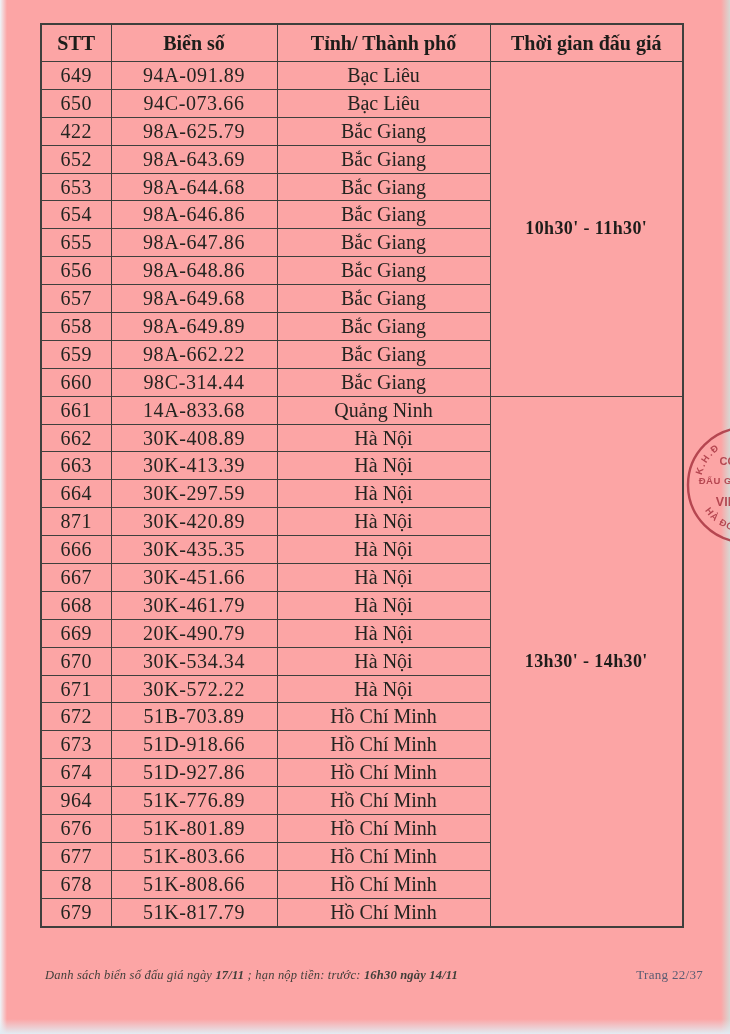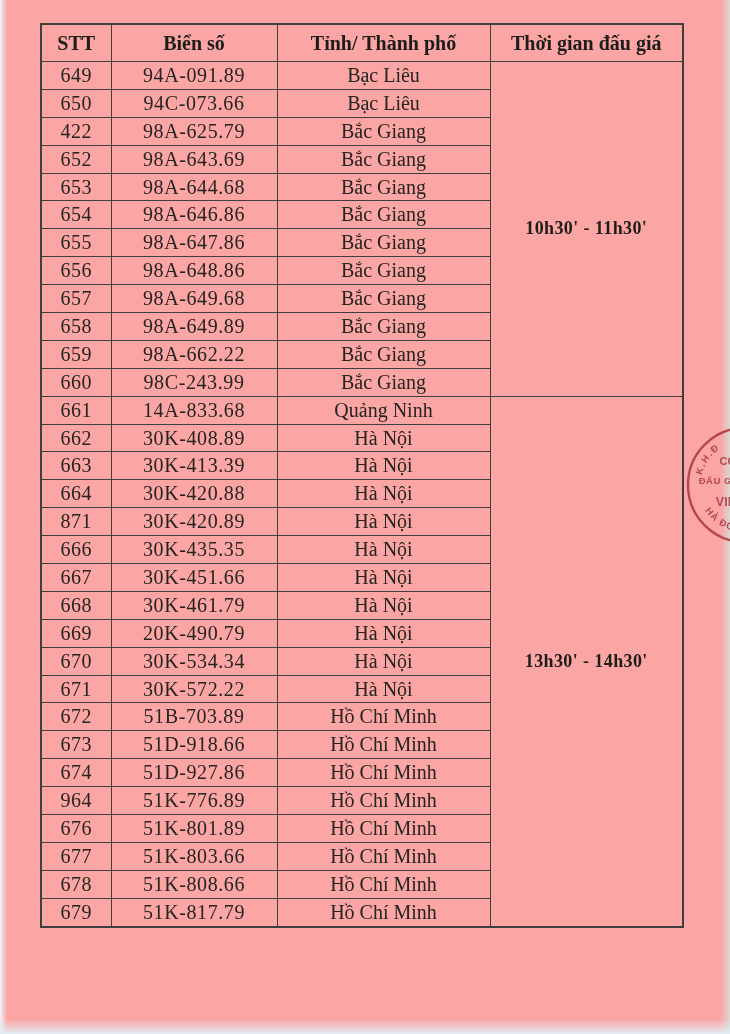--- a/index.html
+++ b/index.html
@@ -136,42 +136,42 @@
             <td class="c-plate">98A-649.89</td>
             <td class="c-province">Bắc Giang</td>
           </tr>
           <tr>
             <td class="c-stt">659</td>
             <td class="c-plate">98A-662.22</td>
             <td class="c-province">Bắc Giang</td>
           </tr>
           <tr>
             <td class="c-stt">660</td>
-            <td class="c-plate">98C-243.99</td>
+            <td class="c-plate">98C-314.44</td>
             <td class="c-province">Bắc Giang</td>
           </tr>
           <tr>
             <td class="c-stt">661</td>
             <td class="c-plate">14A-833.68</td>
             <td class="c-province">Quảng Ninh</td>
             <td class="c-time" rowspan="19">13h30' - 14h30'</td>
           </tr>
           <tr>
             <td class="c-stt">662</td>
             <td class="c-plate">30K-408.89</td>
             <td class="c-province">Hà Nội</td>
           </tr>
           <tr>
             <td class="c-stt">663</td>
             <td class="c-plate">30K-413.39</td>
             <td class="c-province">Hà Nội</td>
           </tr>
           <tr>
             <td class="c-stt">664</td>
-            <td class="c-plate">30K-420.88</td>
+            <td class="c-plate">30K-297.59</td>
             <td class="c-province">Hà Nội</td>
           </tr>
           <tr>
             <td class="c-stt">871</td>
             <td class="c-plate">30K-420.89</td>
             <td class="c-province">Hà Nội</td>
           </tr>
           <tr>
             <td class="c-stt">666</td>
             <td class="c-plate">30K-435.35</td>
@@ -260,14 +260,18 @@
       </text>
       <text x="52" y="47" text-anchor="end" font-size="11" fill="#ac3a45">CÔ</text>
       <text x="51" y="66" text-anchor="end" font-size="9.5" letter-spacing="0.5" fill="#ac3a45">ĐẤU GI</text>
       <text x="52" y="88" text-anchor="end" font-size="12.5" fill="#ac3a45">VIỆ</text>
       <text font-size="9.5" letter-spacing="1" fill="#ac3a45">
         <textPath href="#stamp-bottom-arc" startOffset="18%">HÀ ĐÔ</textPath>
       </text>
     </svg>
   </div>
 
+  <div class="footer">
+    <span class="footer-note"><span class="seg">Danh sách biển số đấu giá ngày </span><span class="seg-bold">17/11</span><span class="seg"> ; hạn nộp tiền: trước: </span><span class="seg-bold">16h30 ngày 14/11</span></span>
+    <span class="footer-page">Trang 22/37</span>
+  </div>
 
 </div>
 
 </body></html>

